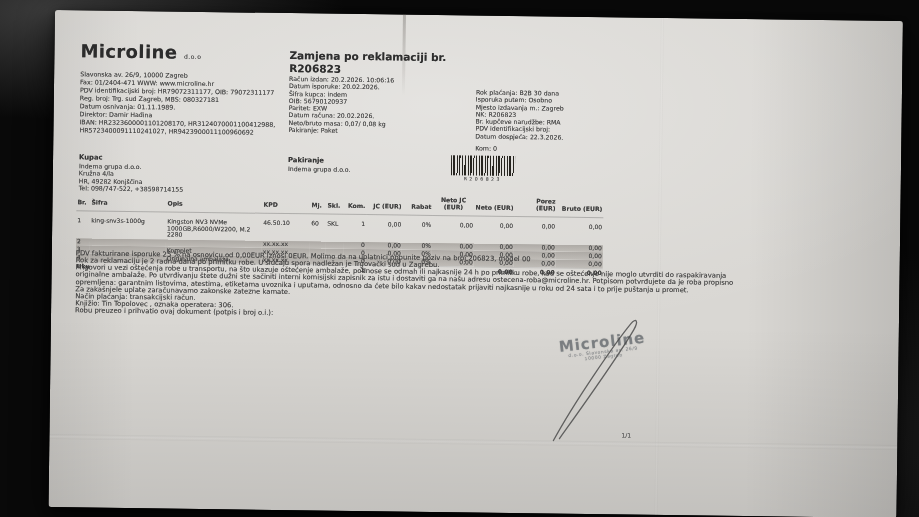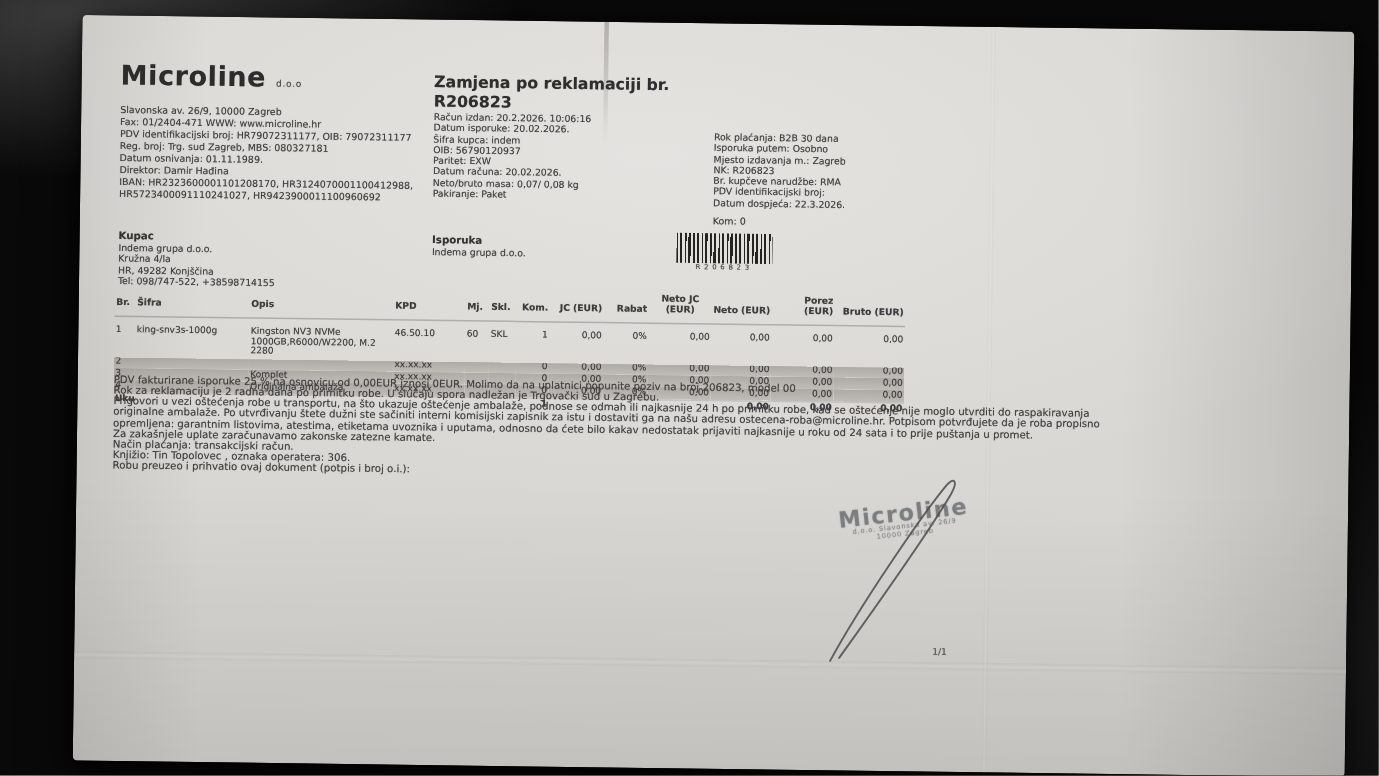--- a/index.html
+++ b/index.html
@@ -112,21 +112,21 @@
     <div class="barcode-text">R206823</div>
   </div>
 
   <div class="abs sec-head" style="left:26px;top:143px;">Kupac</div>
   <div class="abs metalines" style="left:26px;top:152px;">
       <div>Indema grupa d.o.o.</div>
       <div>Kružna 4/la</div>
       <div>HR, 49282 Konjščina</div>
       <div>Tel: 098/747-522, +38598714155</div>
     </div>
-  <div class="abs sec-head" style="left:235px;top:143px;">Isporuka</div>
+  <div class="abs sec-head" style="left:235px;top:143px;">Pakiranje</div>
   <div class="abs metalines" style="left:235px;top:152px;">
     <div>Indema grupa d.o.o.</div>
   </div>
 
   <table class="items abs" style="left:24px;top:182px;">
       <colgroup>
         <col style="width: 14px;">
         <col style="width: 76px;">
         <col style="width: 96px;">
         <col style="width: 48px;">

